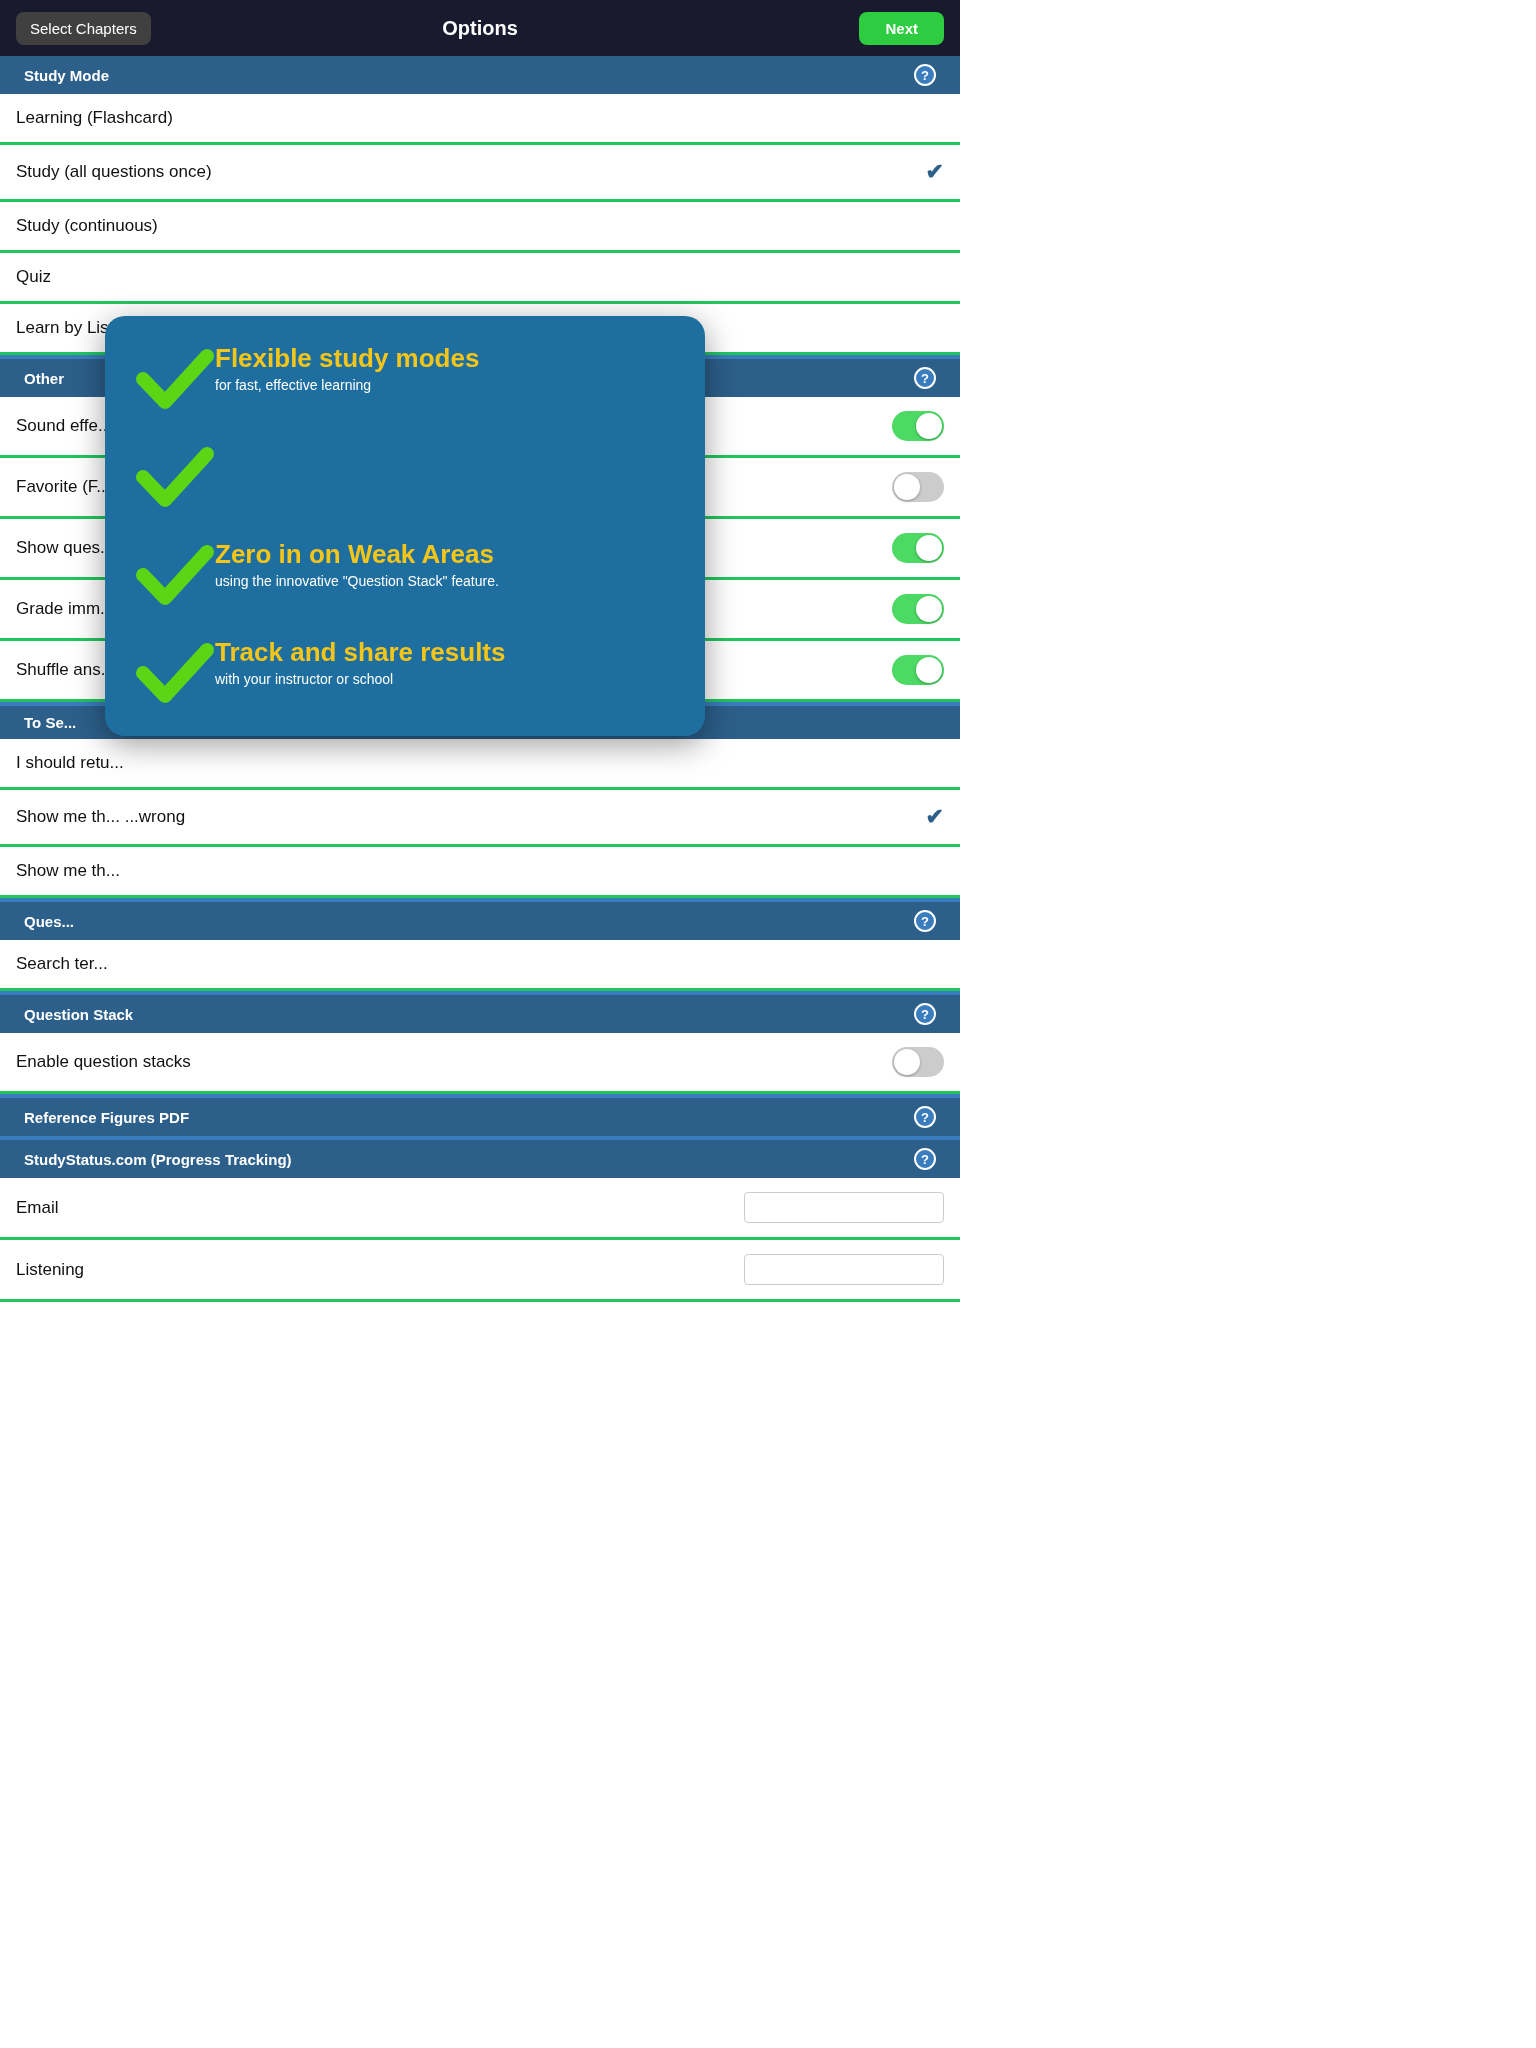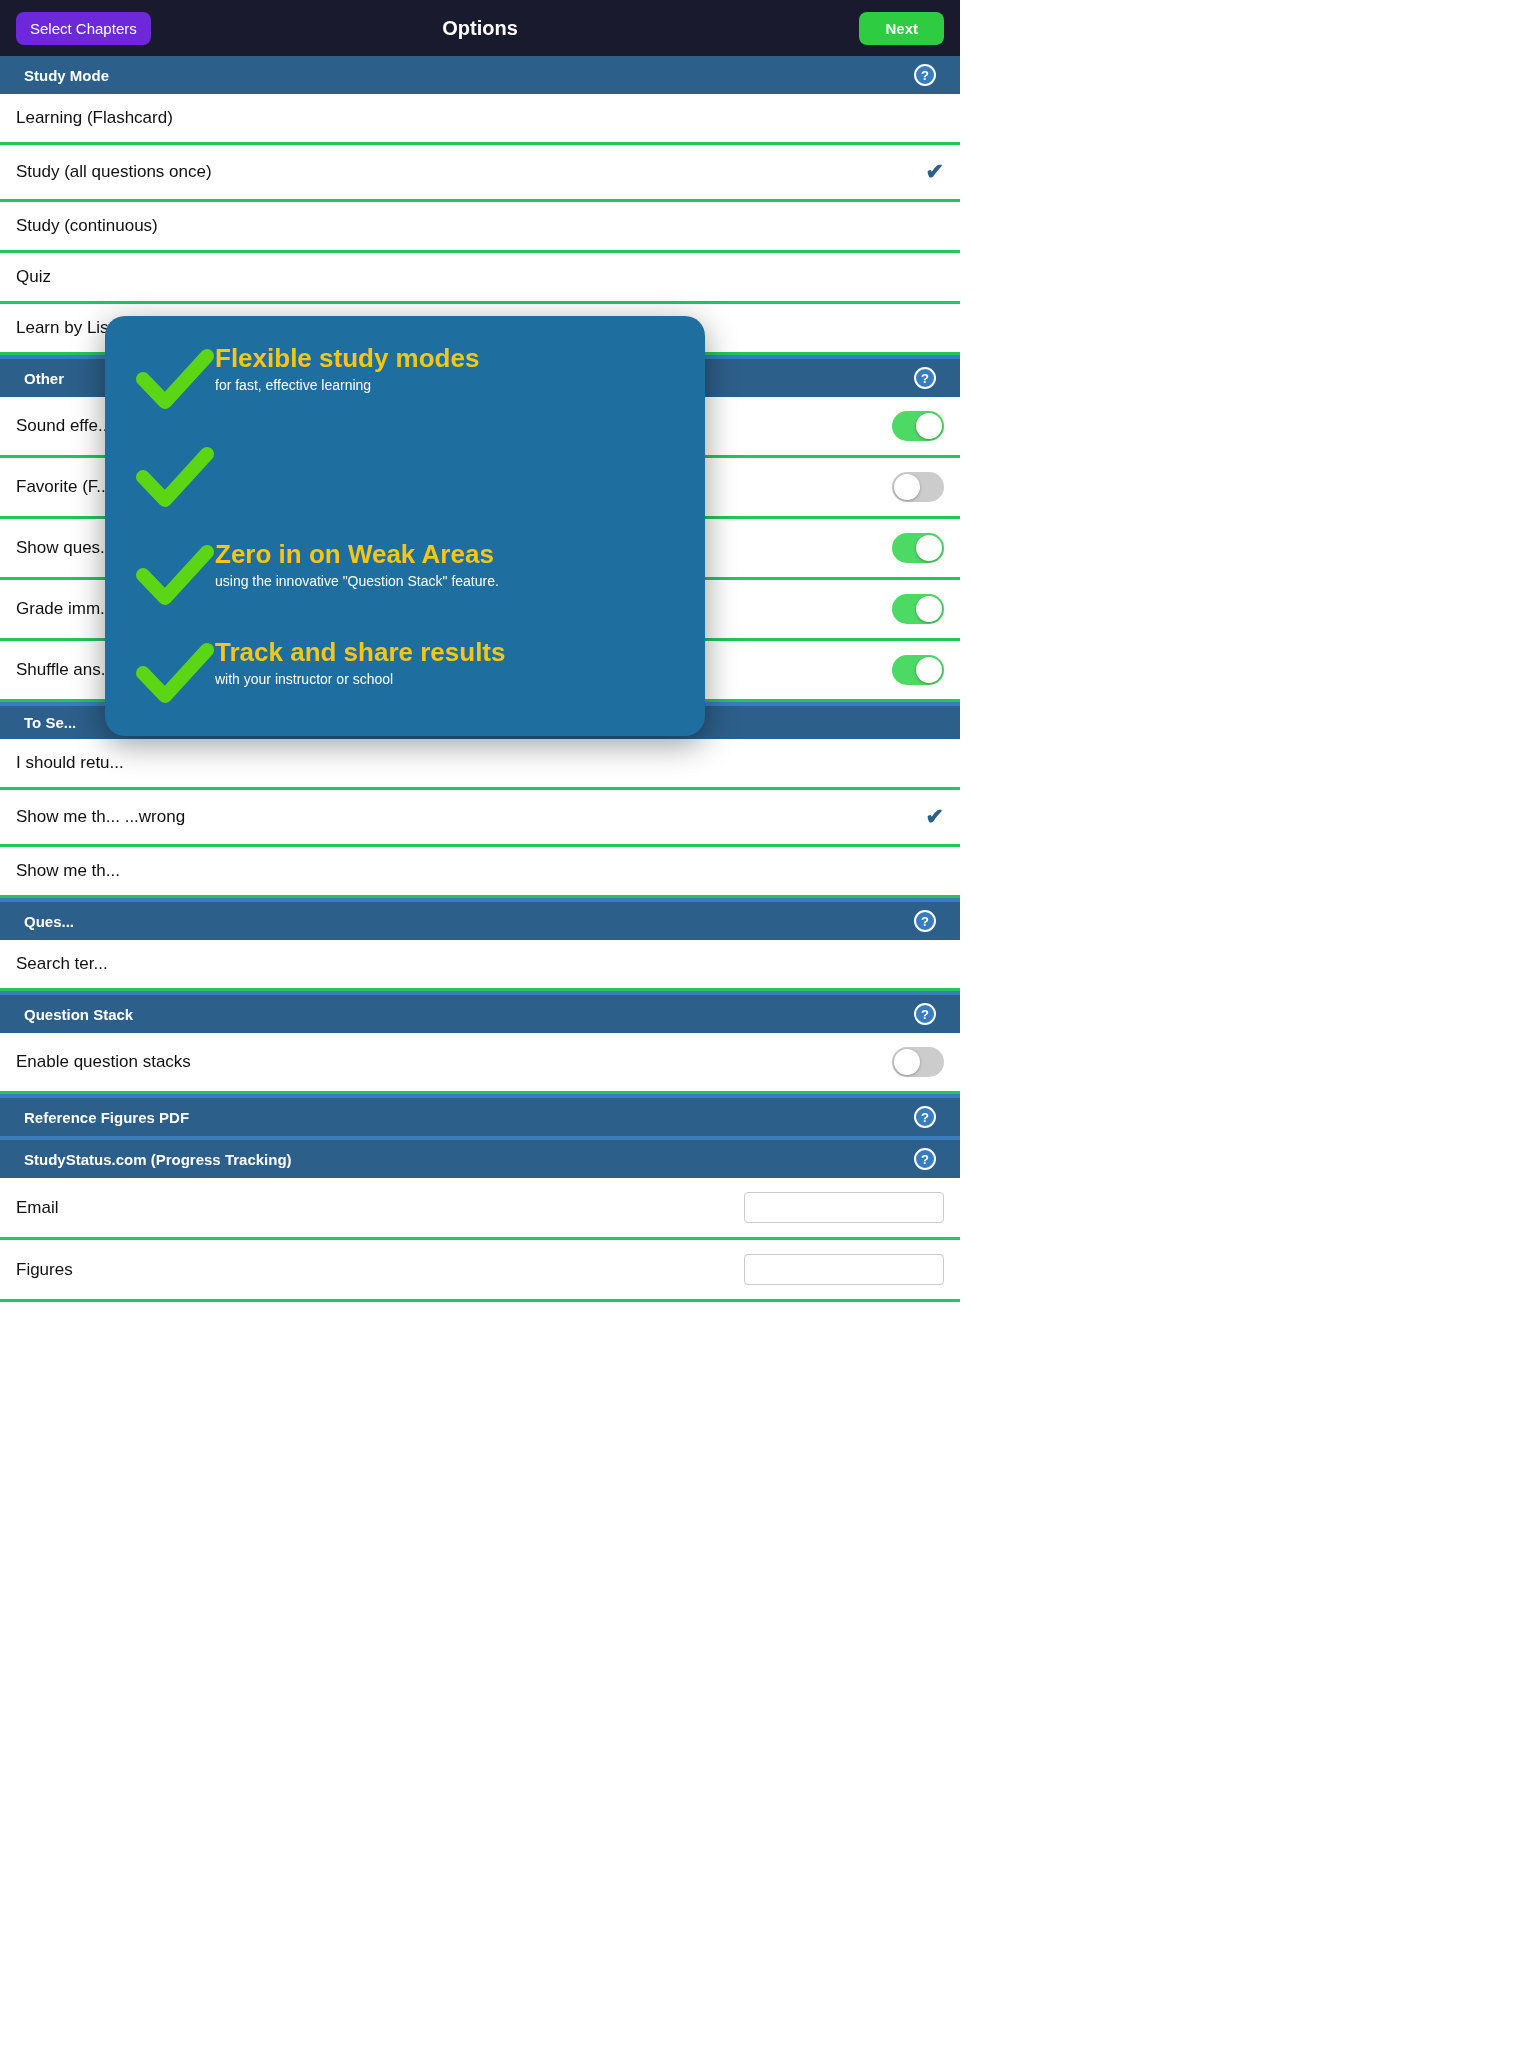--- a/index.html
+++ b/index.html
@@ -23,21 +23,21 @@
     }
     .header-title {
       color: #fff;
       font-size: 20px;
       font-weight: 600;
       position: absolute;
       left: 50%;
       transform: translateX(-50%);
     }
     .btn-select-chapters {
-      background: #6d28d9;
+      background: #404040;
       color: #fff;
       border: none;
       border-radius: 8px;
       padding: 8px 14px;
       font-size: 15px;
       cursor: pointer;
     }
     .btn-next {
       background: #2ecc40;
       color: #fff;
@@ -308,21 +308,21 @@
   <div class="section-header">
     <span class="section-header-title">StudyStatus.com (Progress Tracking)</span>
     <div class="help-icon">?</div>
   </div>
 
   <div class="list-item">
     <span>Email</span>
     <input class="text-input" type="text" placeholder="" style="">
   </div>
   <div class="list-item">
-    <span>Figures</span>
+    <span>Listening</span>
     <input class="text-input" type="password" placeholder="" style="">
   </div>
 
   <div class="promo-overlay">
 
     <div class="promo-row">
       <svg class="green-check-svg" viewBox="0 0 80 70">
         <path d="M8 35 L30 58 L72 12" stroke="#5cd614" stroke-width="14" fill="none" stroke-linecap="round" stroke-linejoin="round"></path>
       </svg>
       <div class="promo-text-block">

